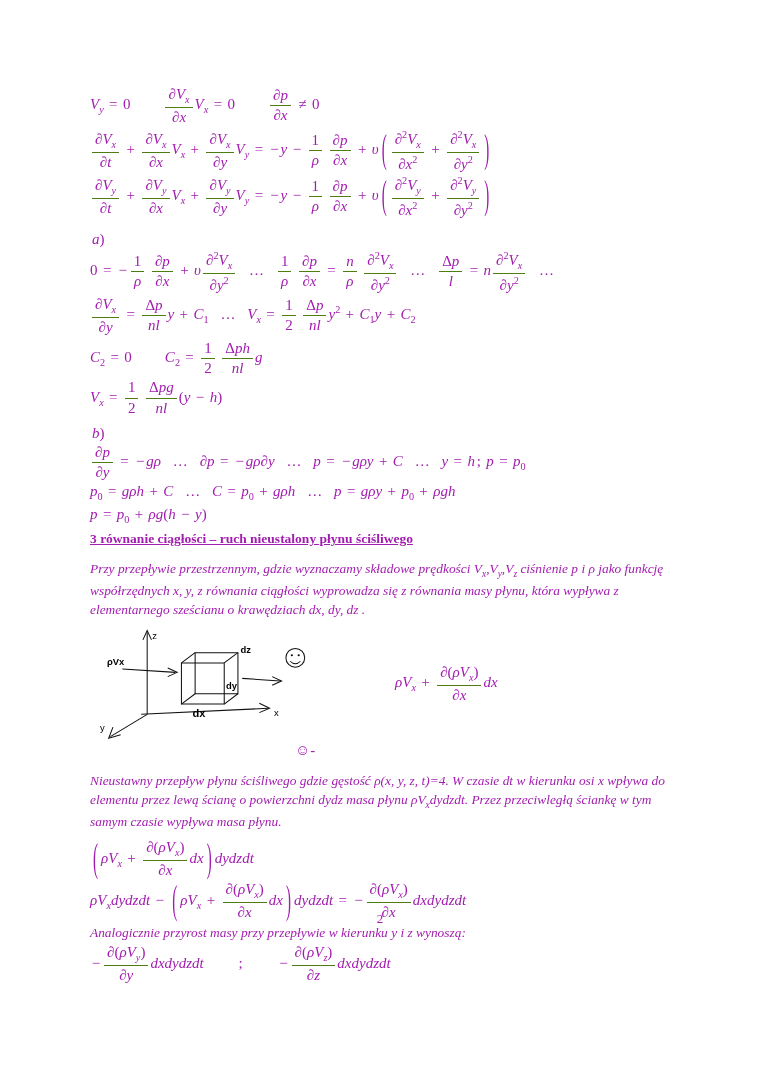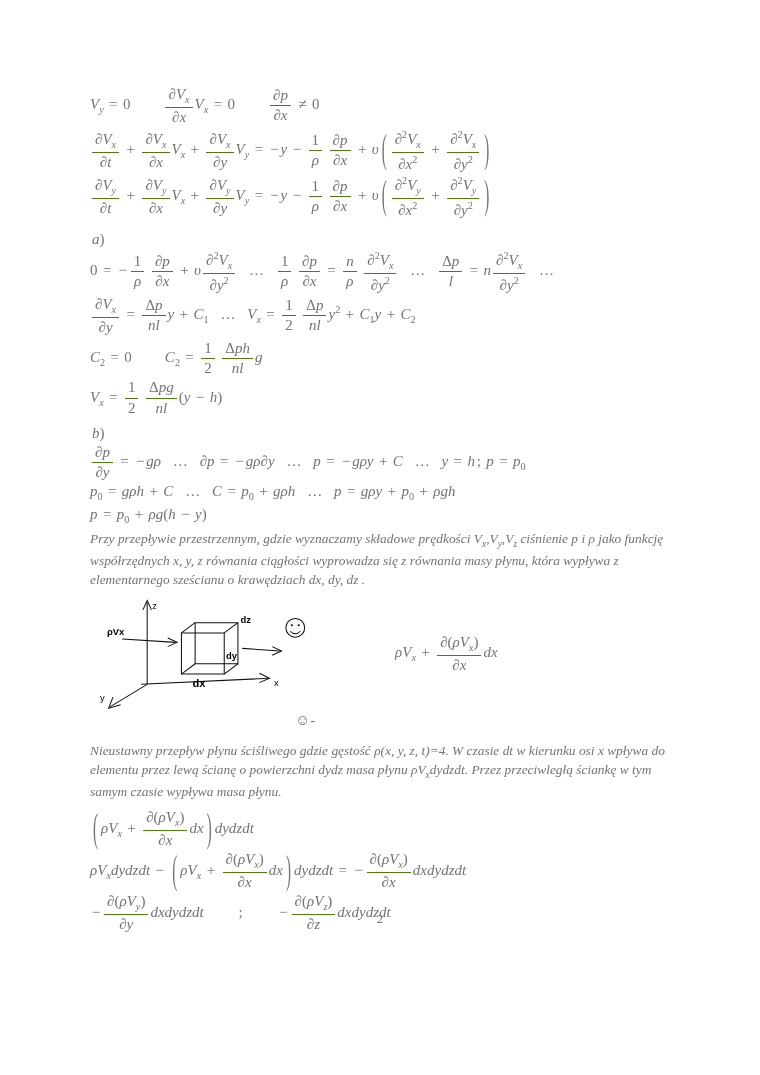--- a/index.html
+++ b/index.html
@@ -1,18 +1,18 @@
 <!DOCTYPE html>
 <html><head>
 <meta charset="utf-8">
 <style>
   html,body { margin:0; padding:0; background:#ffffff; }
   .page {
     position:relative; width:760px; height:985px; box-sizing:border-box;
-    background:#fff; color:#737373;
+    background:#fff; color:#a21caf;
     font-family:"Liberation Serif", serif;
     padding:86px 80px 0 90px; overflow:hidden;
   }
   
   .eq { font-size:15px; margin:0 0 3px 0; white-space:nowrap; }
   .mi { font-style:italic; }
   .mn { font-style:normal; }
   .mo { font-style:normal; margin:0 0.12em; }
   .mo-ell { margin:0 0.55em; }
   .eq sub, .eq sup, .flux sub, .flux sup { font-size:68%; }
@@ -161,20 +161,23 @@
         </span><span class="mn">(</span><span class="mi">y</span><span class="sgap"></span><span class="mo">−</span><span class="sgap"></span><span class="mi">h</span><span class="mn">)</span></span></div>
 
   <div class="label-line"><span class="mrow"><span class="mi">b</span><span class="mn">)</span></span></div>
   <div class="eq mb2"><span class="mrow"><span class="frac">
           <span class="num"><span class="mrow"><span class="mi">∂</span><span class="mi">p</span></span></span>
           <span class="den"><span class="mrow"><span class="mi">∂</span><span class="mi">y</span></span></span>
         </span><span class="sgap"></span><span class="mo">=</span><span class="sgap"></span><span class="mo">−</span><span class="mi">g</span><span class="mi">ρ</span><span class="sgap"></span><span class="mo mo-ell">…</span><span class="sgap"></span><span class="mi">∂</span><span class="mi">p</span><span class="sgap"></span><span class="mo">=</span><span class="sgap"></span><span class="mo">−</span><span class="mi">g</span><span class="mi">ρ</span><span class="mi">∂</span><span class="mi">y</span><span class="sgap"></span><span class="mo mo-ell">…</span><span class="sgap"></span><span class="mi">p</span><span class="sgap"></span><span class="mo">=</span><span class="sgap"></span><span class="mo">−</span><span class="mi">g</span><span class="mi">ρ</span><span class="mi">y</span><span class="sgap"></span><span class="mo">+</span><span class="sgap"></span><span class="mi">C</span><span class="sgap"></span><span class="mo mo-ell">…</span><span class="sgap"></span><span class="mi">y</span><span class="sgap"></span><span class="mo">=</span><span class="sgap"></span><span class="mi">h</span><span class="mo">;</span><span class="sgap"></span><span class="mi">p</span><span class="sgap"></span><span class="mo">=</span><span class="sgap"></span><span class="mi">p</span><sub><span class="mn">0</span></sub></span></div>
   <div class="eq mb4"><span class="mrow"><span class="mi">p</span><sub><span class="mn">0</span></sub><span class="sgap"></span><span class="mo">=</span><span class="sgap"></span><span class="mi">g</span><span class="mi">ρ</span><span class="mi">h</span><span class="sgap"></span><span class="mo">+</span><span class="sgap"></span><span class="mi">C</span><span class="sgap"></span><span class="mo mo-ell">…</span><span class="sgap"></span><span class="mi">C</span><span class="sgap"></span><span class="mo">=</span><span class="sgap"></span><span class="mi">p</span><sub><span class="mn">0</span></sub><span class="sgap"></span><span class="mo">+</span><span class="sgap"></span><span class="mi">g</span><span class="mi">ρ</span><span class="mi">h</span><span class="sgap"></span><span class="mo mo-ell">…</span><span class="sgap"></span><span class="mi">p</span><span class="sgap"></span><span class="mo">=</span><span class="sgap"></span><span class="mi">g</span><span class="mi">ρ</span><span class="mi">y</span><span class="sgap"></span><span class="mo">+</span><span class="sgap"></span><span class="mi">p</span><sub><span class="mn">0</span></sub><span class="sgap"></span><span class="mo">+</span><span class="sgap"></span><span class="mi">ρ</span><span class="mi">g</span><span class="mi">h</span></span></div>
   <div class="eq mb4"><span class="mrow"><span class="mi">p</span><span class="sgap"></span><span class="mo">=</span><span class="sgap"></span><span class="mi">p</span><sub><span class="mn">0</span></sub><span class="sgap"></span><span class="mo">+</span><span class="sgap"></span><span class="mi">ρ</span><span class="mi">g</span><span class="mn">(</span><span class="mi">h</span><span class="sgap"></span><span class="mo">−</span><span class="sgap"></span><span class="mi">y</span><span class="mn">)</span></span></div>
 
+  <div class="heading">
+    <span>3 równanie ciągłości – ruch nieustalony płynu ściśliwego</span>
+  </div>
 
   <p class="para"><span>Przy przepływie przestrzennym, gdzie wyznaczamy składowe prędkości V</span><sub>x</sub><span>,V</span><sub>y</sub><span>,V</span><sub>z</sub><span> ciśnienie p i ρ jako funkcję współrzędnych x, y, z równania ciągłości wyprowadza się z równania masy płynu, która wypływa z elementarnego sześcianu o krawędziach dx, dy, dz .</span></p>
 
   <div class="diagram-row">
     <svg class="diag" width="285" height="113" viewBox="0 0 332 132">
       <g stroke="#111" stroke-width="1.2" fill="none">
         <line x1="57" y1="102" x2="57" y2="6"></line>
         <polyline points="52,15 57,4 62,15"></polyline>
         <line x1="50" y1="102" x2="198" y2="95"></line>
         <polyline points="188,89 200,95 188,100"></polyline>
@@ -226,20 +229,21 @@
 
 
   <div class="eq mb2"><span class="mrow"><span class="mi">ρ</span><span class="mi">V</span><sub><span class="mi">x</span></sub><span class="mi">d</span><span class="mi">y</span><span class="mi">d</span><span class="mi">z</span><span class="mi">d</span><span class="mi">t</span><span class="sgap"></span><span class="mo">−</span><span class="sgap"></span><span class="bp">(</span><span class="mrow"><span class="mi">ρ</span><span class="mi">V</span><sub><span class="mi">x</span></sub><span class="sgap"></span><span class="mo">+</span><span class="sgap"></span><span class="frac">
             <span class="num"><span class="mrow"><span class="mi">∂</span><span class="mn">(</span><span class="mi">ρ</span><span class="mi">V</span><sub><span class="mi">x</span></sub><span class="mn">)</span></span></span>
             <span class="den"><span class="mrow"><span class="mi">∂</span><span class="mi">x</span></span></span>
           </span><span class="mi">d</span><span class="mi">x</span></span><span class="bp">)</span><span class="mi">d</span><span class="mi">y</span><span class="mi">d</span><span class="mi">z</span><span class="mi">d</span><span class="mi">t</span><span class="sgap"></span><span class="mo">=</span><span class="sgap"></span><span class="mo">−</span><span class="frac">
           <span class="num"><span class="mrow"><span class="mi">∂</span><span class="mn">(</span><span class="mi">ρ</span><span class="mi">V</span><sub><span class="mi">x</span></sub><span class="mn">)</span></span></span>
           <span class="den"><span class="mrow"><span class="mi">∂</span><span class="mi">x</span></span></span>
         </span><span class="mi">d</span><span class="mi">x</span><span class="mi">d</span><span class="mi">y</span><span class="mi">d</span><span class="mi">z</span><span class="mi">d</span><span class="mi">t</span></span></div>
 
+  <p class="para mb2">Analogicznie przyrost masy przy przepływie w kierunku y i z wynoszą:</p>
 
   <div class="eq"><span class="mrow"><span class="mo">−</span><span class="frac">
           <span class="num"><span class="mrow"><span class="mi">∂</span><span class="mn">(</span><span class="mi">ρ</span><span class="mi">V</span><sub><span class="mi">y</span></sub><span class="mn">)</span></span></span>
           <span class="den"><span class="mrow"><span class="mi">∂</span><span class="mi">y</span></span></span>
         </span><span class="mi">d</span><span class="mi">x</span><span class="mi">d</span><span class="mi">y</span><span class="mi">d</span><span class="mi">z</span><span class="mi">d</span><span class="mi">t</span><span class="gap"></span><span class="mo">;</span><span class="gap"></span><span class="mo">−</span><span class="frac">
           <span class="num"><span class="mrow"><span class="mi">∂</span><span class="mn">(</span><span class="mi">ρ</span><span class="mi">V</span><sub><span class="mi">z</span></sub><span class="mn">)</span></span></span>
           <span class="den"><span class="mrow"><span class="mi">∂</span><span class="mi">z</span></span></span>
         </span><span class="mi">d</span><span class="mi">x</span><span class="mi">d</span><span class="mi">y</span><span class="mi">d</span><span class="mi">z</span><span class="mi">d</span><span class="mi">t</span></span></div>
 
   <div class="pagenum">2</div>

